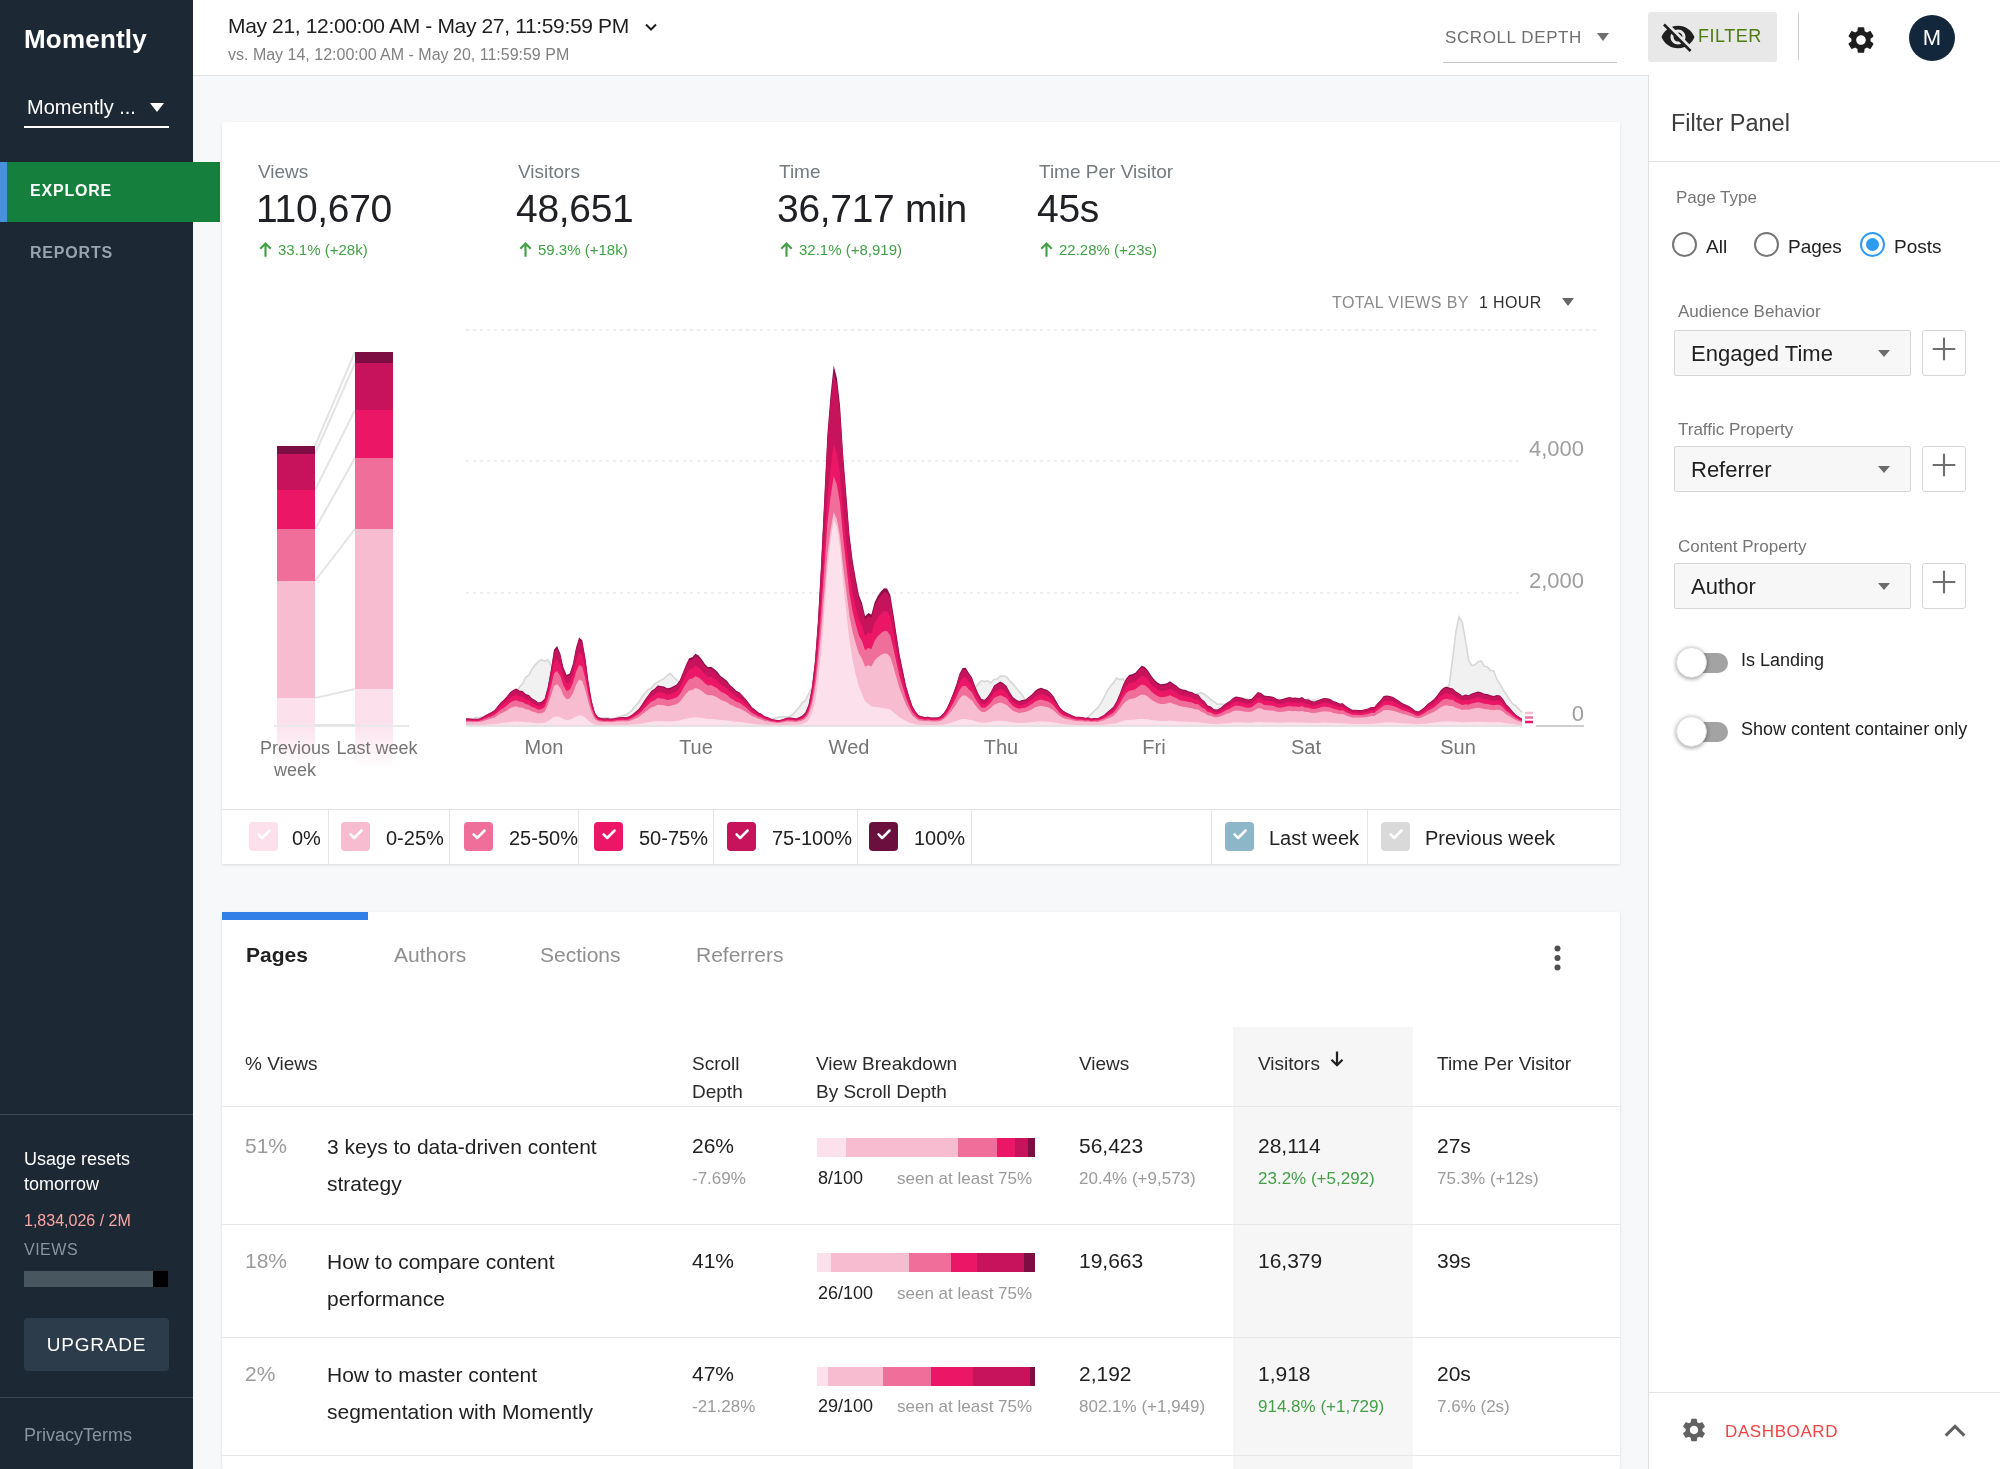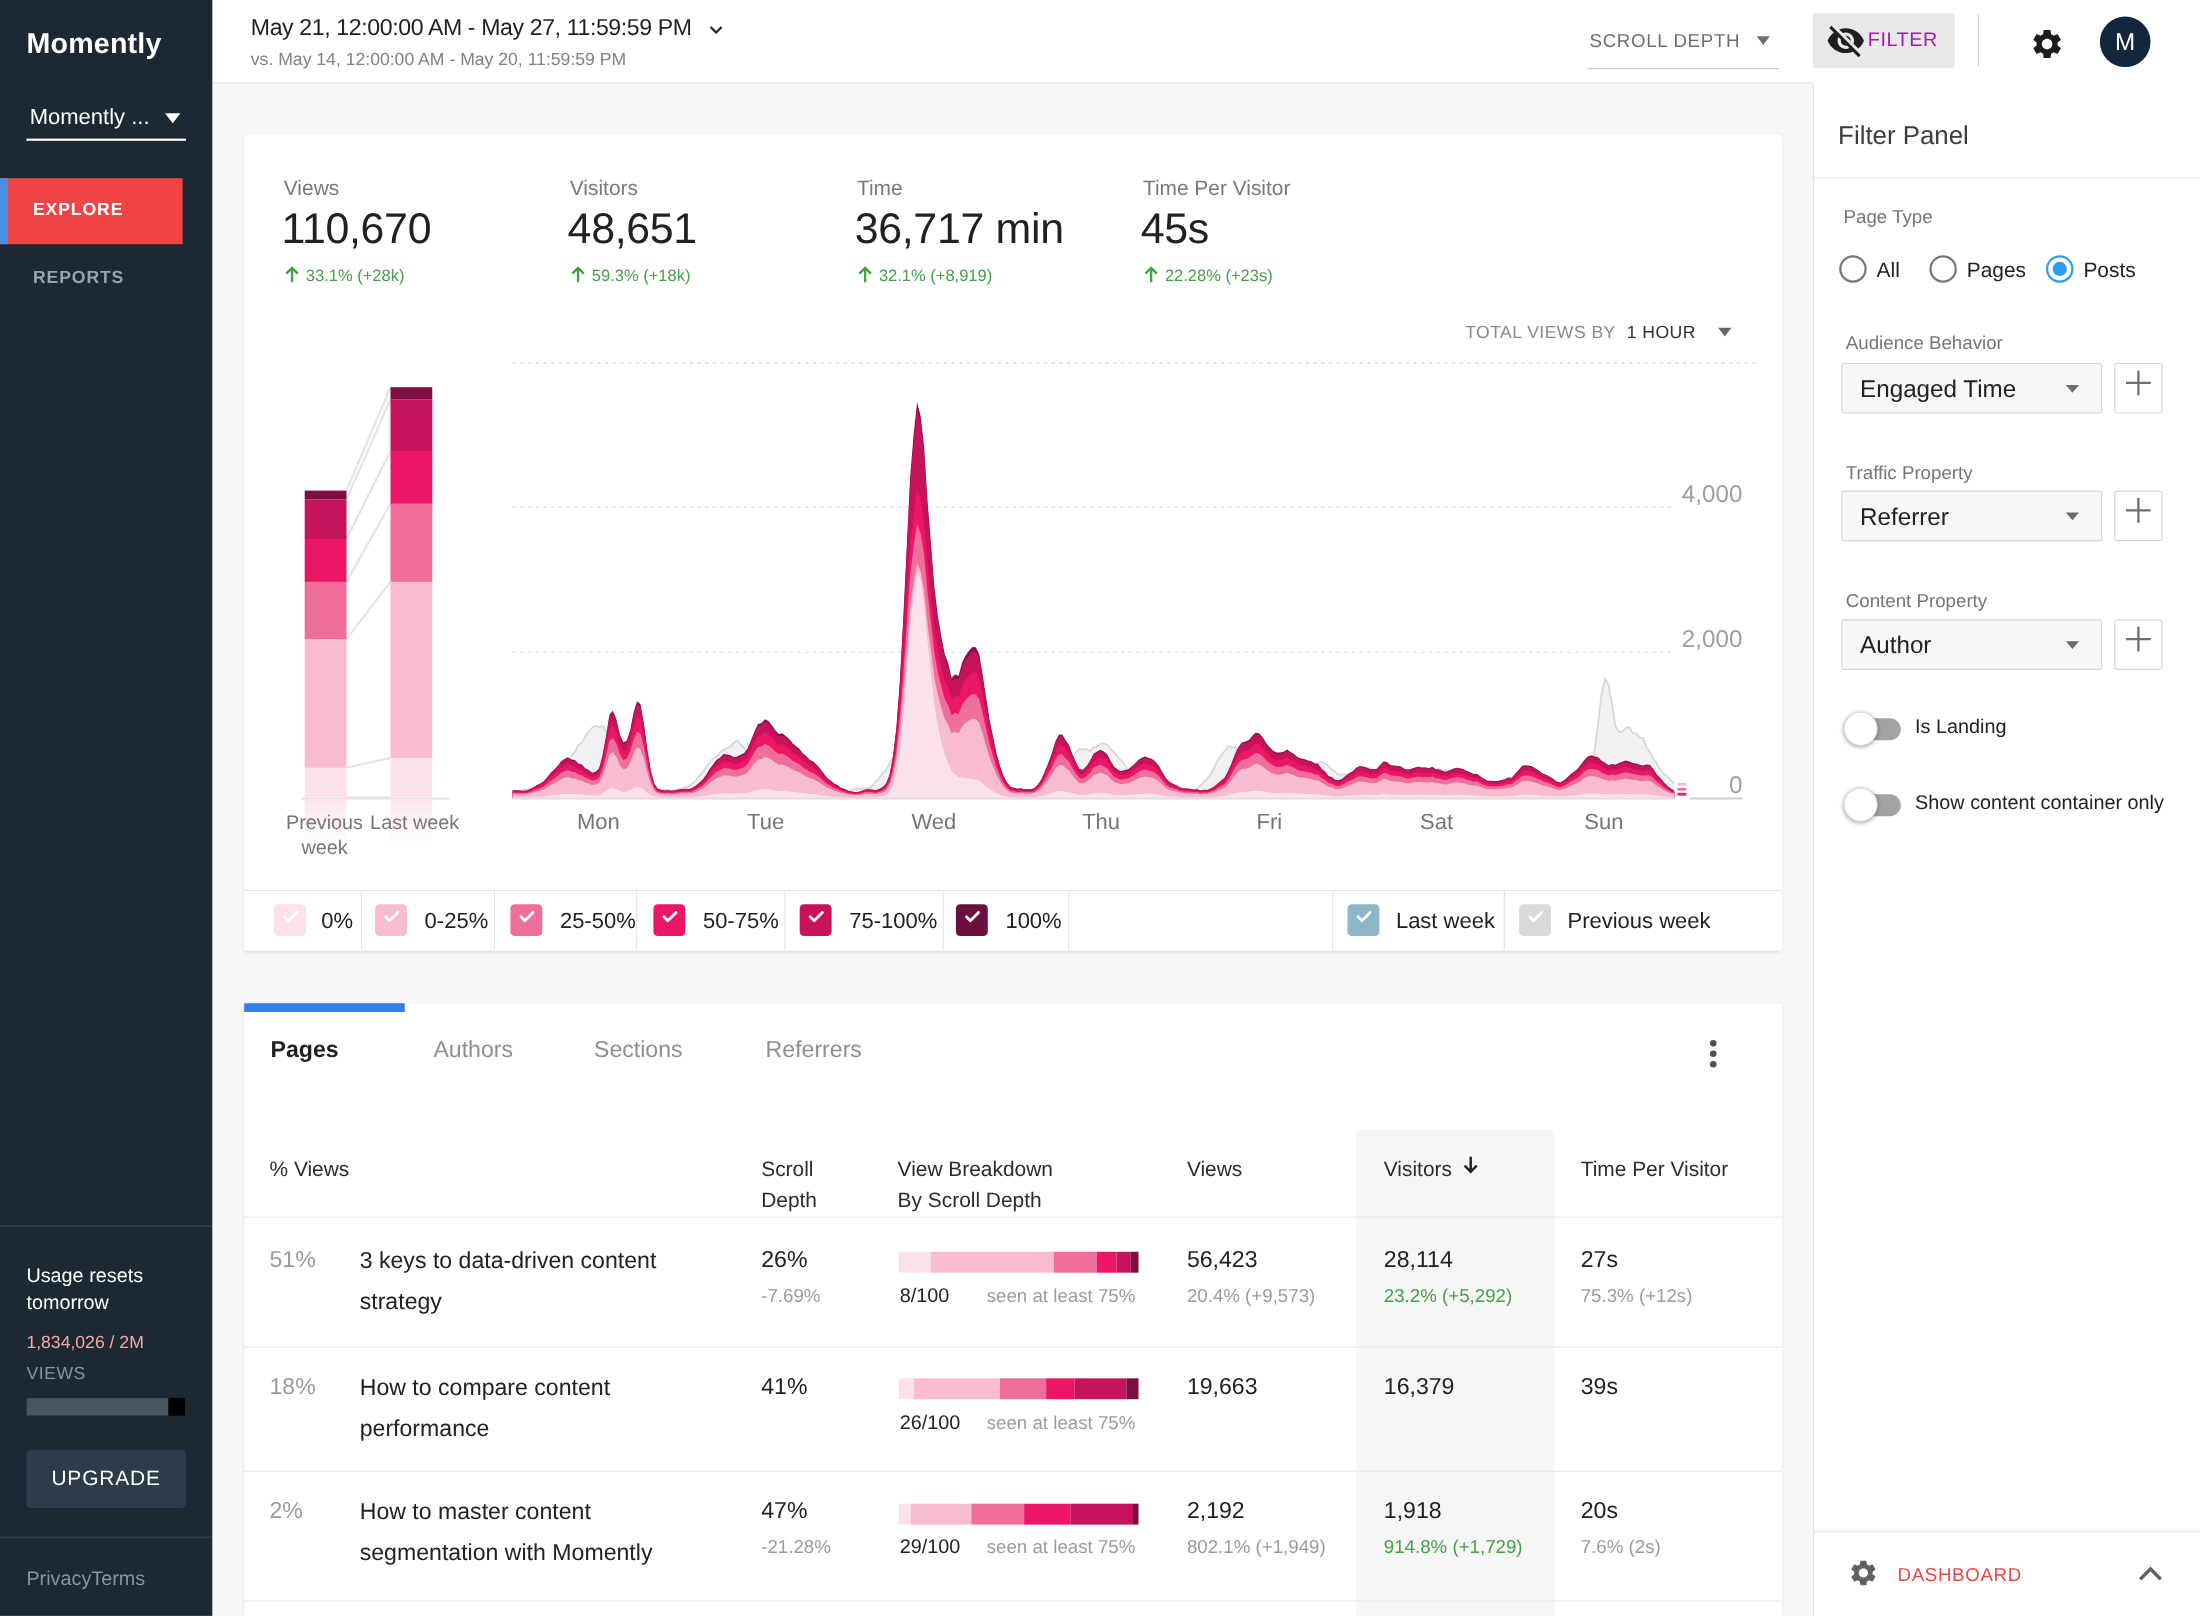--- a/index.html
+++ b/index.html
@@ -1,40 +1,40 @@
 <!DOCTYPE html>
 <html><head><meta charset="utf-8"><style>
 * {margin:0;padding:0;box-sizing:border-box}
 html,body {width:2000px;height:1469px;overflow:hidden;font-family:"Liberation Sans",sans-serif;background:#f7f8fa}
 .abs {position:absolute}
 .sidebar {position:absolute;left:0;top:0;width:193px;height:1469px;background:#1c2834}
 .logo {position:absolute;left:24px;top:24px;font-size:26px;font-weight:bold;color:#fff;letter-spacing:.2px}
 .orgsel {position:absolute;left:27px;top:96px;font-size:20px;color:#fff}
 .orgline {position:absolute;left:24px;top:126px;width:145px;height:2px;background:#fff}
-.navact {position:absolute;left:0;top:162px;width:166px;height:60px;background:#ef4444;border-left:7px solid #4a90e2}
+.navact {position:absolute;left:0;top:162px;width:220px;height:60px;background:#15803d;border-left:7px solid #4a90e2}
 .navact span {position:absolute;left:23px;top:20px;font-size:16px;font-weight:bold;color:#fff;letter-spacing:.8px}
 .nav2 {position:absolute;left:30px;top:244px;font-size:16px;font-weight:bold;color:#97a4ae;letter-spacing:.8px}
 .sbot {position:absolute;left:0;top:1114px;width:193px;height:355px;border-top:1px solid rgba(255,255,255,.16)}
 .usage {position:absolute;left:24px;top:1147px;width:150px;font-size:18px;line-height:25px;color:#fff}
 .quota {position:absolute;left:24px;top:1212px;font-size:16px;color:#fca5a5}
 .viewslab {position:absolute;left:24px;top:1241px;font-size:16px;color:#8795a0;letter-spacing:.5px}
 .pbar {position:absolute;left:24px;top:1271px;width:144px;height:16px;background:#000}
 .pfill {position:absolute;left:0;top:0;width:129px;height:16px;background:#47565f}
 .upg {position:absolute;left:24px;top:1318px;width:145px;height:53px;background:#2c3c4a;border-radius:4px;
   color:#fff;font-size:19px;letter-spacing:.8px;text-align:center;line-height:53px}
 .legal {position:absolute;left:24px;top:1425px;font-size:18px;color:#8795a0}
 .legal span {}
 .topstrip {position:absolute;left:193px;top:0;width:1807px;height:75px;background:#fff}
 .topbd {position:absolute;left:193px;top:75px;width:1455px;height:1px;background:#e2e2e2}
 .date1 {position:absolute;left:228px;top:14px;font-size:21px;letter-spacing:-0.35px;color:#1e1e1e}
 .date2 {position:absolute;left:228px;top:46px;font-size:16px;color:#818181}
 .sdep {position:absolute;left:1445px;top:28px;font-size:17px;color:#6f6f6f;letter-spacing:.6px}
 .sdline {position:absolute;left:1443px;top:62px;width:174px;height:1px;background:#c4c4c4}
 .fbtn {position:absolute;left:1648px;top:12px;width:129px;height:50px;background:#e8e8e8;border-radius:3px}
-.fbtn span {position:absolute;left:50px;top:14px;font-size:18px;color:#a21caf;letter-spacing:.5px}
+.fbtn span {position:absolute;left:50px;top:14px;font-size:18px;color:#4d7c0f;letter-spacing:.5px}
 .tdiv {position:absolute;left:1798px;top:13px;width:1px;height:47px;background:#d0d0d0}
 .avatar {position:absolute;left:1909px;top:15px;width:46px;height:46px;border-radius:50%;background:#13273c;
   color:#fff;font-size:22px;text-align:center;line-height:46px}
 .main {position:absolute;left:193px;top:76px;width:1455px;height:1393px;background:#f7f8fa}
 .card1 {position:absolute;left:222px;top:122px;width:1398px;height:742px;background:#fff;box-shadow:0 1px 3px rgba(0,0,0,.12);border-radius:2px}
 .card2 {position:absolute;left:222px;top:912px;width:1398px;height:557px;background:#fff;box-shadow:0 1px 3px rgba(0,0,0,.12);border-radius:2px}
 .slabel {position:absolute;top:161px;font-size:19px;color:#737a80}
 .sval {position:absolute;top:187px;font-size:39px;color:#202124;letter-spacing:-0.3px}
 .sgreen {position:absolute;top:240px;font-size:15px;color:#43a047}
 .tvb {position:absolute;left:1332px;top:294px;font-size:16px;color:#8a8a8a;letter-spacing:.4px}

